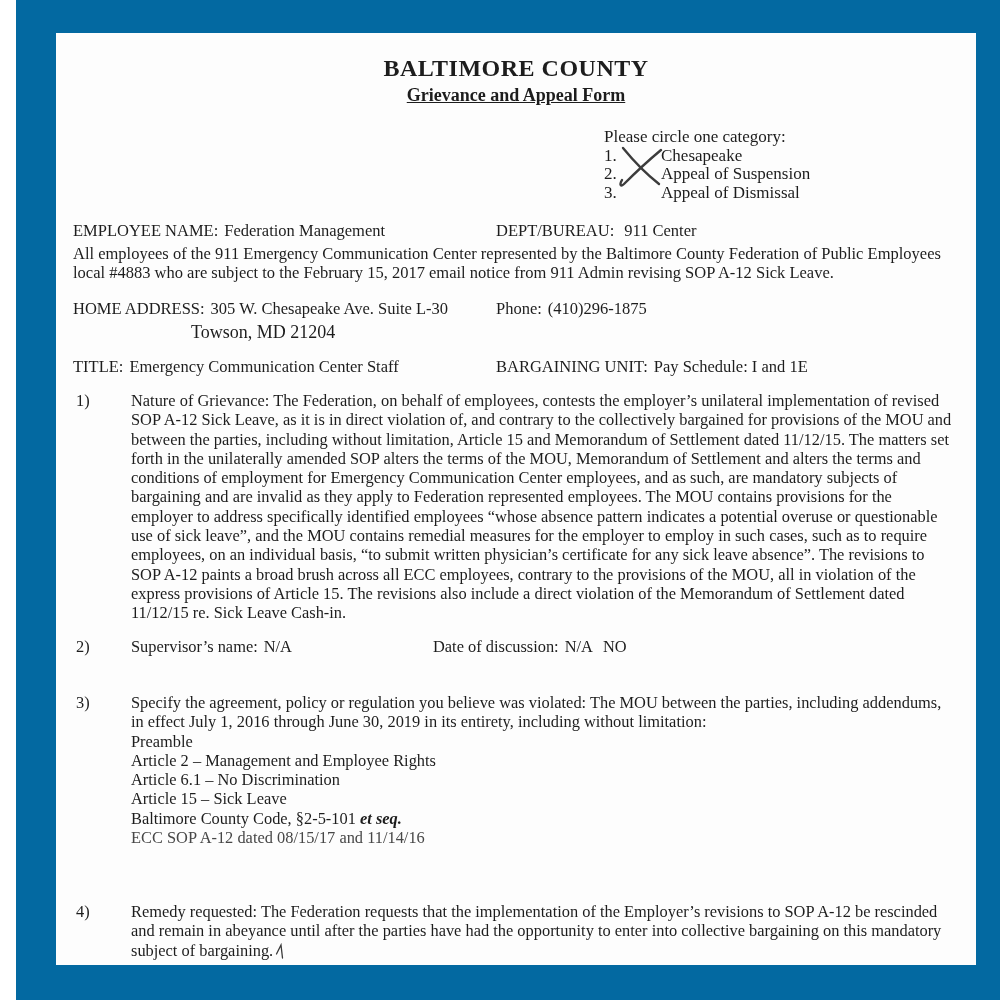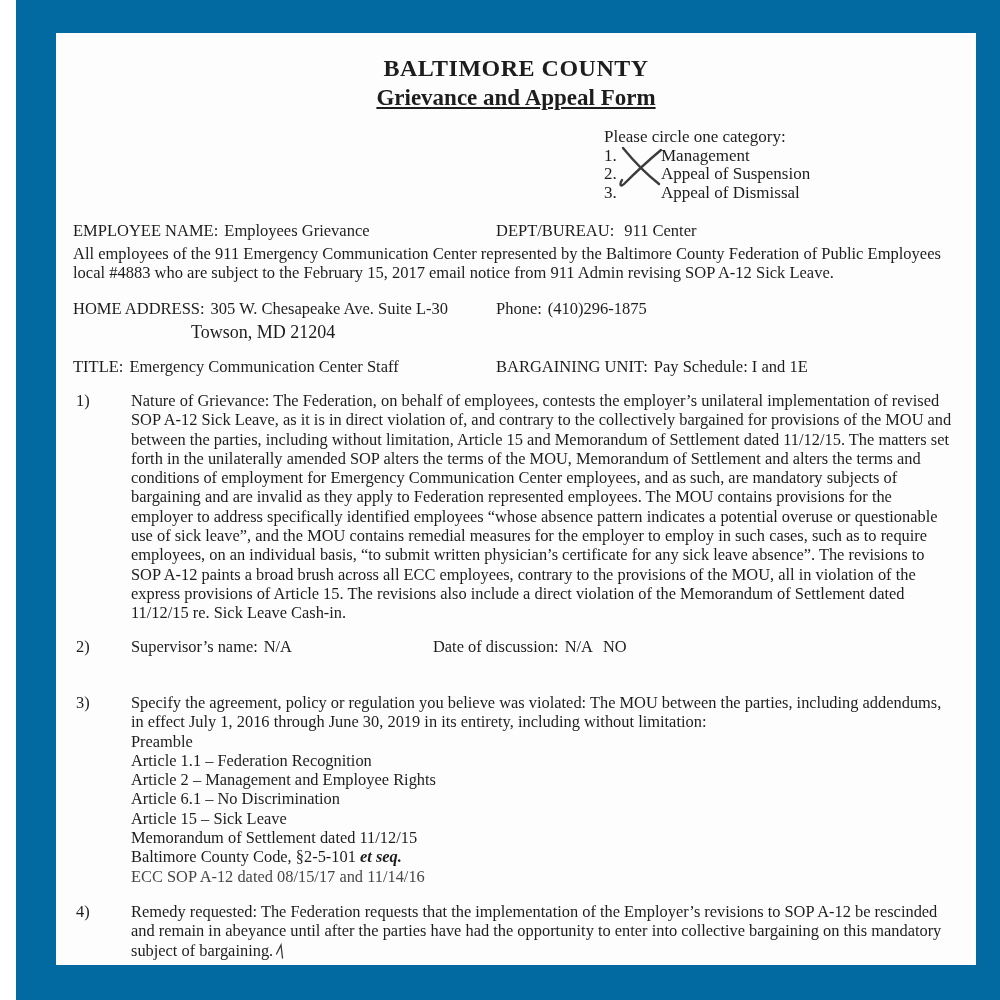--- a/index.html
+++ b/index.html
@@ -3,21 +3,21 @@
 <meta charset="utf-8">
 <style>
   html,body{margin:0;padding:0;}
   body{width:1000px;height:1000px;background:#ffffff;font-family:"Liberation Serif","DejaVu Serif",serif;}
   .scan{position:relative;width:1000px;height:1000px;background:#0369a1;overflow:hidden;margin-left:16px;}
   .page{position:absolute;left:40px;top:33px;width:920px;height:932px;background:#fdfdfd;color:#1d1d1d;}
   .abs{position:absolute;}
   
   .title-block{top:22px;left:0;width:100%;text-align:center;}
   .title{font-size:24px;font-weight:bold;letter-spacing:.5px;}
-  .subtitle{font-size:23px;font-weight:bold;text-decoration:underline;margin-top:3px;}
+  .subtitle{font-size:18px;font-weight:bold;text-decoration:underline;margin-top:3px;}
   
   .category{top:95px;left:548px;font-size:17px;line-height:18.6px;}
   .cat-row{display:flex;}
   .cat-num{width:57px;flex:0 0 57px;}
   .x-mark{position:absolute;left:12px;top:17px;width:50px;height:44px;}
   
   .frow{left:17px;width:898px;font-size:16.5px;}
   .val{margin-left:6px;}
   .val-wide{margin-left:10px;}
   .col2{position:absolute;left:423px;top:0;}
@@ -49,38 +49,38 @@
 
     <div class="abs title-block">
       <div class="title">BALTIMORE COUNTY</div>
       <div class="subtitle">Grievance and Appeal Form</div>
     </div>
 
     <div class="abs category">
       <div>Please circle one category:</div>
       <div class="cat-row">
         <span class="cat-num">1.</span>
-        <span>Management</span>
+        <span>Chesapeake</span>
       </div>
       <div class="cat-row">
         <span class="cat-num">2.</span>
         <span>Appeal of Suspension</span>
       </div>
       <div class="cat-row">
         <span class="cat-num">3.</span>
         <span>Appeal of Dismissal</span>
       </div>
       <svg class="x-mark" viewBox="0 0 50 44">
         <path d="M7,3 C 16,14 29,28 43,39" stroke="#3c3c3c" stroke-width="2.4" fill="none" stroke-linecap="round"></path>
         <path d="M45,5 C 33,15 18,29 8,39 C 5,42 3,40 6,35" stroke="#3c3c3c" stroke-width="2.4" fill="none" stroke-linecap="round"></path>
       </svg>
     </div>
 
     <div class="abs frow row-emp">
-      <span>EMPLOYEE NAME:</span><span class="val">Employees Grievance</span>
+      <span>EMPLOYEE NAME:</span><span class="val">Federation Management</span>
       <span class="col2">
         <span>DEPT/BUREAU:</span><span class="val-wide">911 Center</span>
       </span>
     </div>
 
     <div class="abs frow desc">All employees of the 911 Emergency Communication Center represented by the Baltimore County Federation of Public Employees local #4883 who are subject to the February 15, 2017 email notice from 911 Admin revising SOP A-12 Sick Leave.</div>
 
     <div class="abs frow row-addr">
       <span>HOME ADDRESS:</span><span class="val">305 W. Chesapeake Ave. Suite L-30</span>
       <span class="col2">
@@ -114,25 +114,23 @@
           </span>
         </div>
       </div>
     </div>
 
     <div class="abs section s3">
       <span class="sec-num">3)</span>
       <div class="sec-body">
         <div>Specify the agreement, policy or regulation you believe was violated: The MOU between the parties, including addendums, in effect July 1, 2016 through June 30, 2019 in its entirety, including without limitation:</div>
         <div>Preamble</div>
-        <div>Article 1.1 – Federation Recognition</div>
         <div>Article 2 – Management and Employee Rights</div>
         <div>Article 6.1 – No Discrimination</div>
         <div>Article 15 – Sick Leave</div>
-        <div>Memorandum of Settlement dated 11/12/15</div>
         <div><span>Baltimore County Code, §2-5-101 </span><span class="em">et seq.</span></div>
         <div class="faded">ECC SOP A-12 dated 08/15/17 and 11/14/16</div>
       </div>
     </div>
 
     <div class="abs section s4">
       <span class="sec-num">4)</span>
       <div class="sec-body">
         <span>Remedy requested: The Federation requests that the implementation of the Employer’s revisions to SOP A-12 be rescinded and remain in abeyance until after the parties have had the opportunity to enter into collective bargaining on this mandatory subject of bargaining.</span><svg class="endmark" viewBox="0 0 11 17">
             <path d="M1.5,11 L6,2 L7.5,15" stroke="#3a3a3a" stroke-width="1.3" fill="none" stroke-linecap="round"></path>

